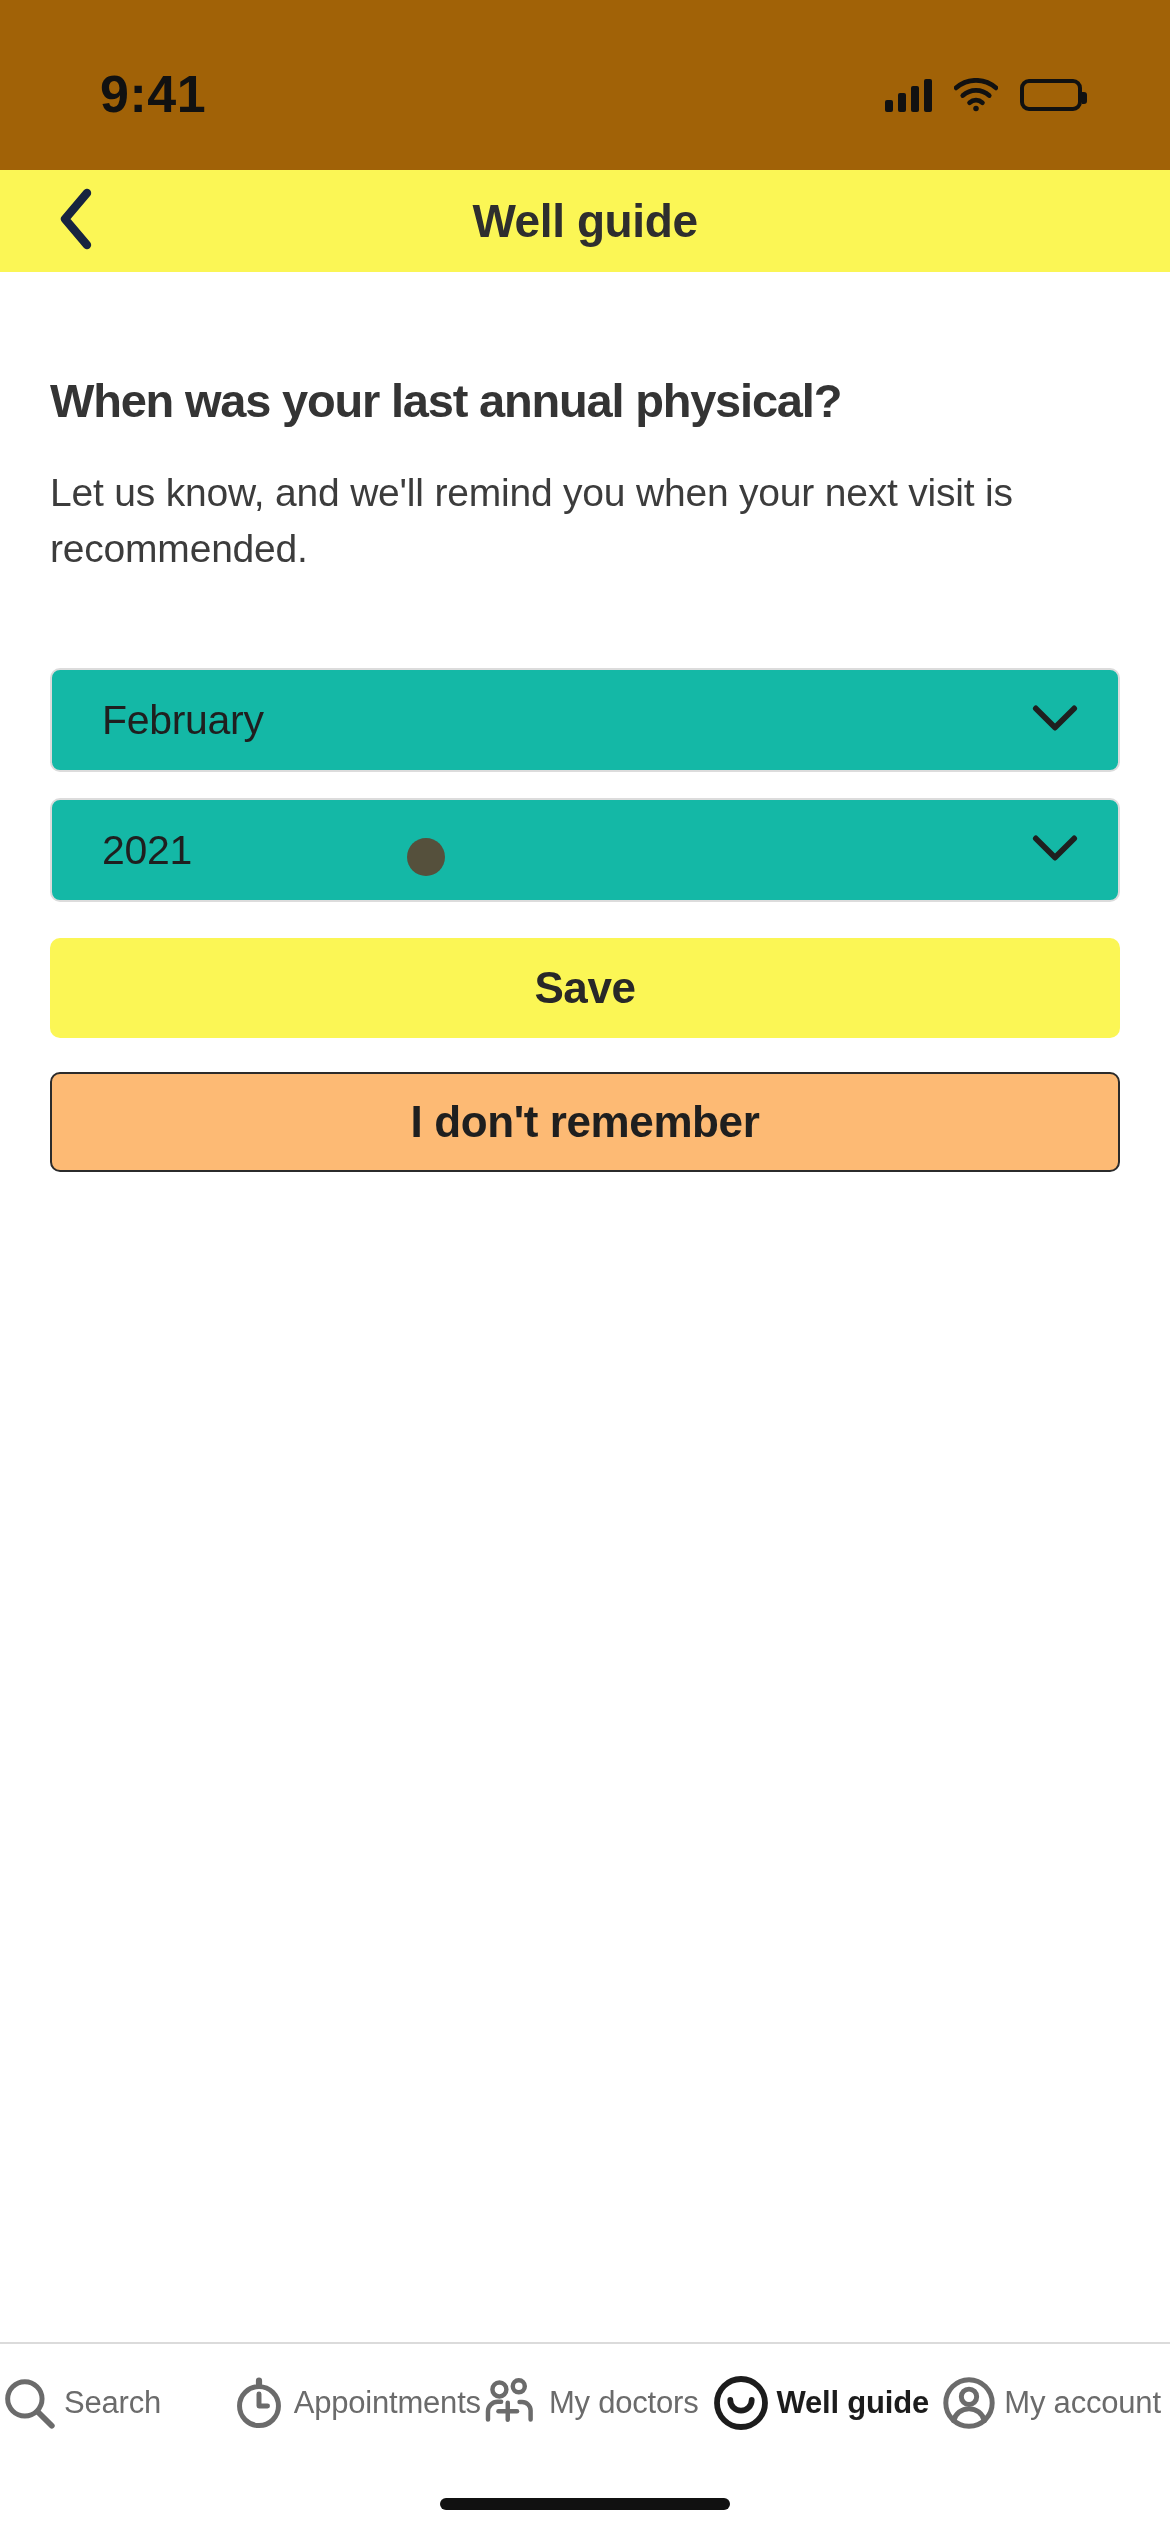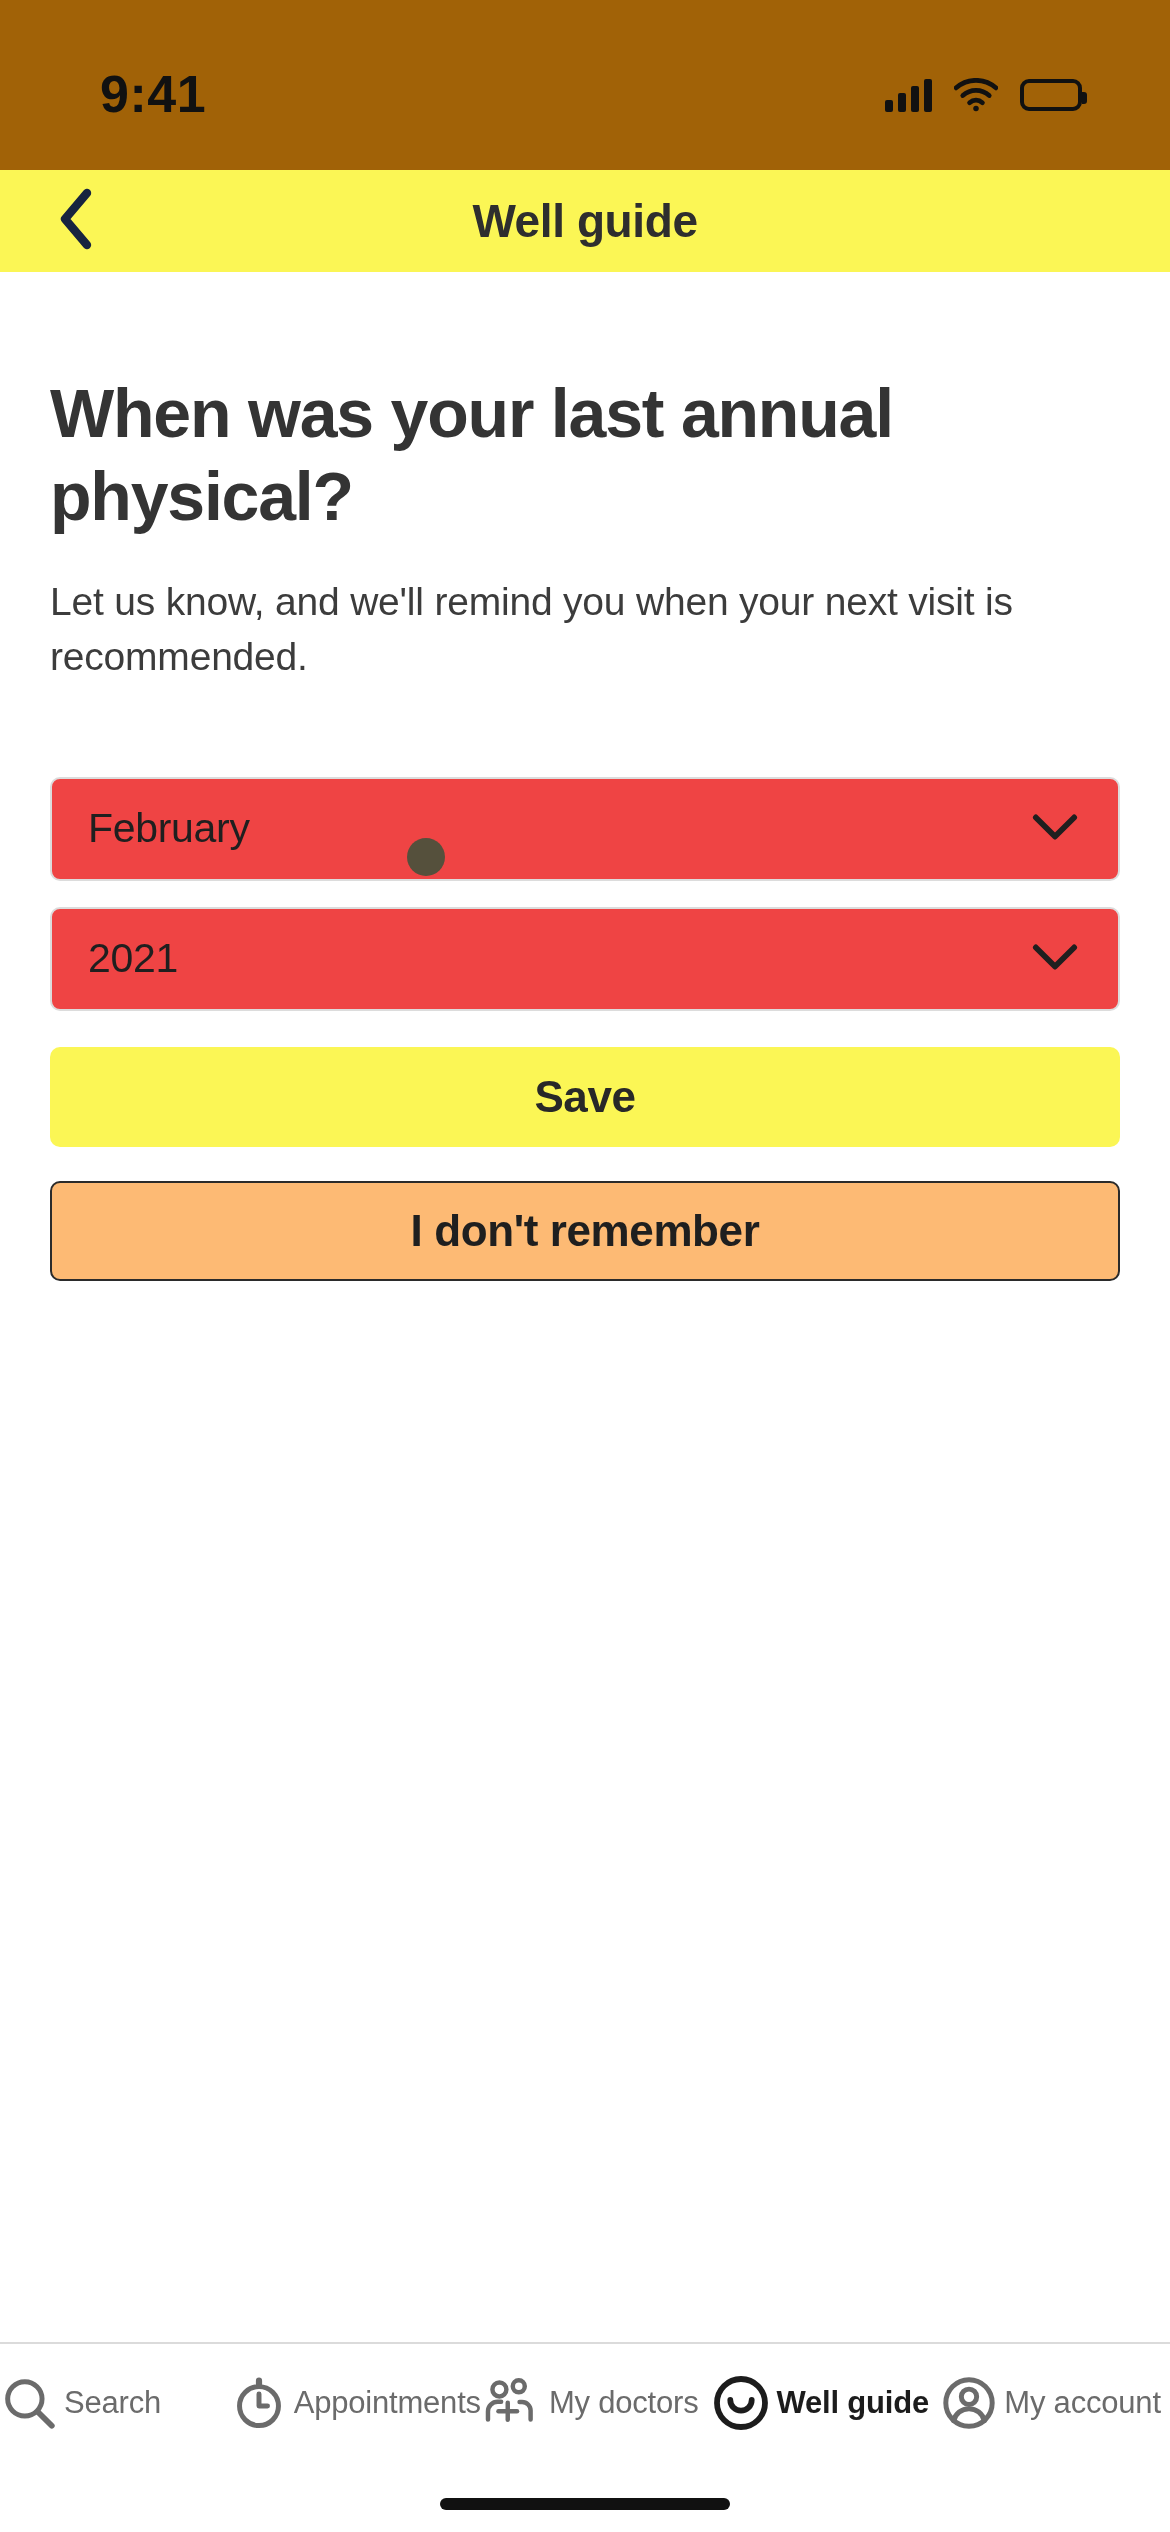--- a/index.html
+++ b/index.html
@@ -107,21 +107,21 @@
   
   .content {
     position: absolute;
     top: 272px; left: 0;
     width: 1170px;
     padding: 0 50px;
   }
 
   .headline {
     margin-top: 100px;
-    font-size: 68px;
+    font-size: 47px;
     line-height: 1.22;
     font-weight: bold;
     color: #343434;
     letter-spacing: -1.2px;
     max-width: 900px;
   }
 
   .subhead {
     margin-top: 36px;
     font-size: 39px;
@@ -129,26 +129,26 @@
     color: #3C3C3C;
     max-width: 1000px;
     letter-spacing: -0.2px;
   }
 
   
   .select-field {
     position: relative;
     margin-top: 0;
     height: 104px;
-    background: #ef4444;
+    background: #14b8a6;
     border: 2px solid #DCDCDC;
     border-radius: 10px;
     display: flex;
     align-items: center;
-    padding: 0 36px;
+    padding: 0 50px;
     cursor: pointer;
   }
   .select-field .value {
     font-size: 41px;
     color: #1F1F1F;
     letter-spacing: -0.3px;
   }
   .select-field .chev {
     position: absolute;
     right: 40px;

